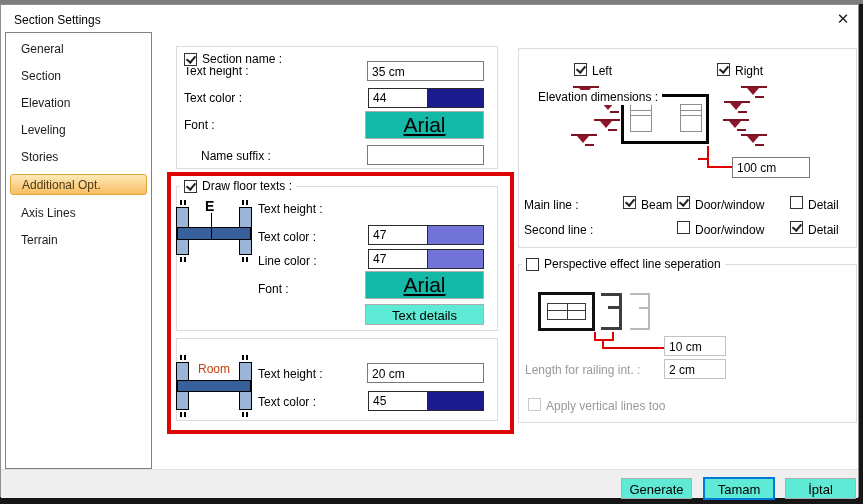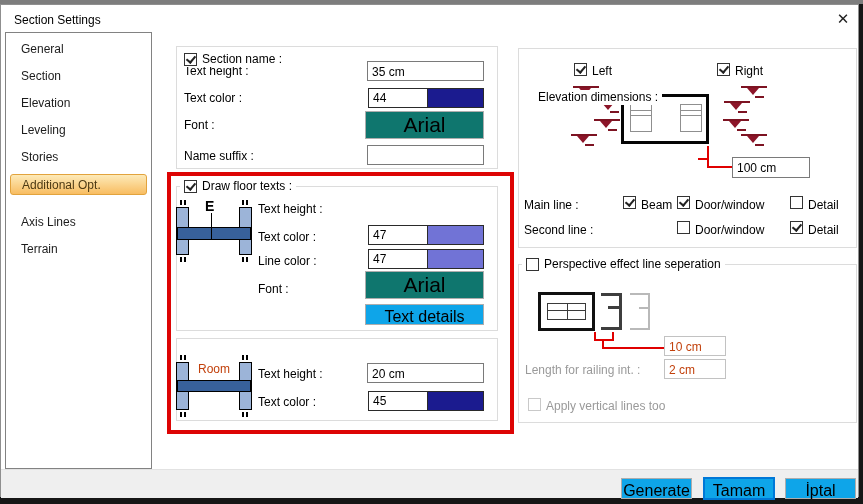--- a/index.html
+++ b/index.html
@@ -23,21 +23,21 @@
   #close{position:absolute;left:829px;top:3px;width:26px;height:22px;text-align:center;
          font-size:15px;color:#222;line-height:22px;cursor:default;}
 
   
   #sidebar{position:absolute;left:4px;top:27px;width:147px;height:437px;
            border:1px solid #828282;background:#fff;box-sizing:border-box;padding-top:3px;}
   .side-item{height:27px;line-height:27px;font-size:12px;color:#1c1c1c;padding-left:11px;margin:0 4px;}
   .side-item.selected{
     background:linear-gradient(#fdeab8,#f8bd62);
     border:1px solid #e2a33d;border-radius:3px;
-    height:21px;line-height:20px;margin-top:3px;margin-bottom:14px;color:#4d3a14;
+    height:21px;line-height:20px;margin-top:3px;margin-bottom:5px;color:#4d3a14;
     box-sizing:border-box;
   }
 
   
   .group{position:absolute;border:1px solid #dcdcdc;box-sizing:border-box;}
   .legend{position:absolute;background:#fff;padding:0 4px;font-size:12px;line-height:15px;
           display:flex;align-items:center;gap:5px;white-space:nowrap;z-index:2;}
 
   
   .cb{width:13px;height:13px;border:1px solid #333;background:#fff;display:inline-block;
@@ -45,24 +45,24 @@
   .cb.checked::after{content:"";position:absolute;left:3px;top:0px;width:4px;height:7px;
       border:solid #222;border-width:0 2px 2px 0;transform:rotate(40deg);}
   .cb.disabled{border-color:#c9c9c9;}
   .cb.abs{position:absolute;}
 
   
   .field{position:absolute;border:1px solid #7a7a7a;background:#fff;font-size:12px;
          padding:3px 0 0 4px;box-sizing:border-box;height:20px;color:#000;white-space:nowrap;overflow:hidden;}
   .field.focused{border:1px solid #2b8ad6;}
   .caret{display:inline-block;width:1px;height:12px;background:#000;vertical-align:-2px;margin-left:1px;}
-  .field.disabled{border-color:#c2c2c2;color:#c2410c;}
-  .btn{position:absolute;background:#0ea5e9;border:1px solid #adadad;font-size:16px;color:#000;
+  .field.disabled{border-color:#c2c2c2;color:#000000;}
+  .btn{position:absolute;background:#5eead4;border:1px solid #adadad;font-size:13px;color:#000;
        text-align:center;box-sizing:border-box;padding-top:3px;cursor:default;}
-  .btn.big{font-size:21px;padding-top:1px;background:#0f766e;}
+  .btn.big{font-size:21px;padding-top:1px;background:#14b8a6;text-decoration:underline;}
   .btn.default{border:2px solid #0078d7;padding-top:3px;}
 
   
   .colorctl{position:absolute;border:1px solid #2a2a2a;background:#fff;display:flex;
             box-sizing:border-box;height:20px;}
   .colorctl .num{width:52%;font-size:12px;padding:2px 0 0 4px;border-right:1px solid #2a2a2a;
                  box-sizing:border-box;color:#000;}
   .colorctl .swatch{flex:1;}
 
   
@@ -132,21 +132,21 @@
   </div>
   <div class="lbl" style="left:183px;top:59px;">Text height :</div>
   <div class="field" style="left:366px;top:56px;width:117px;">35 cm</div>
   <div class="lbl" style="left:183px;top:86px;">Text color :</div>
   <div class="colorctl" style="left:367px;top:83px;width:116px;">
     <span class="num">44</span>
     <span class="swatch" style="background-color: rgb(27, 27, 143);"></span>
   </div>
   <div class="lbl" style="left:183px;top:113px;">Font :</div>
   <div class="btn big" style="left:364px;top:106px;width:119px;height:28px;">Arial</div>
-  <div class="lbl" style="left:183px;top:144px;">Name suffix :</div>
+  <div class="lbl" style="left:200px;top:144px;">Name suffix :</div>
   <div class="field" style="left:366px;top:140px;width:117px;"></div>
 
   <div id="annotation" style="left:166px;top:167px;width:339px;height:254px;"></div>
 
   <div class="group" style="left:175px;top:181px;width:322px;height:145px;"></div>
   <div class="legend" style="left:179px;top:174px;">
     <span class="cb checked"></span>
     <span>Draw floor texts :</span>
   </div>
   <div class="hicon" style="left:173px;top:195px;width:80px;height:62px;">

